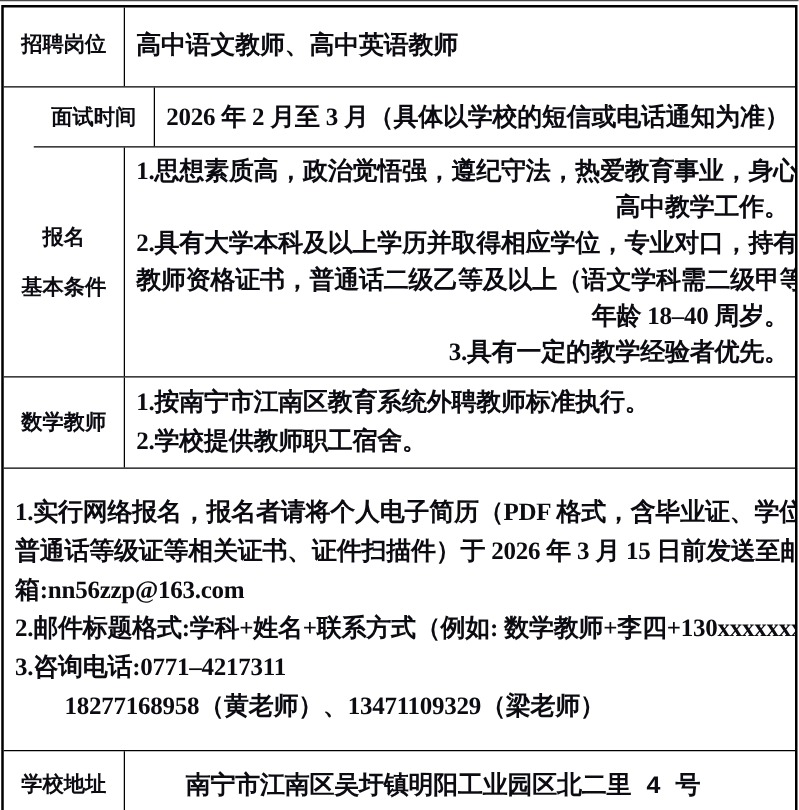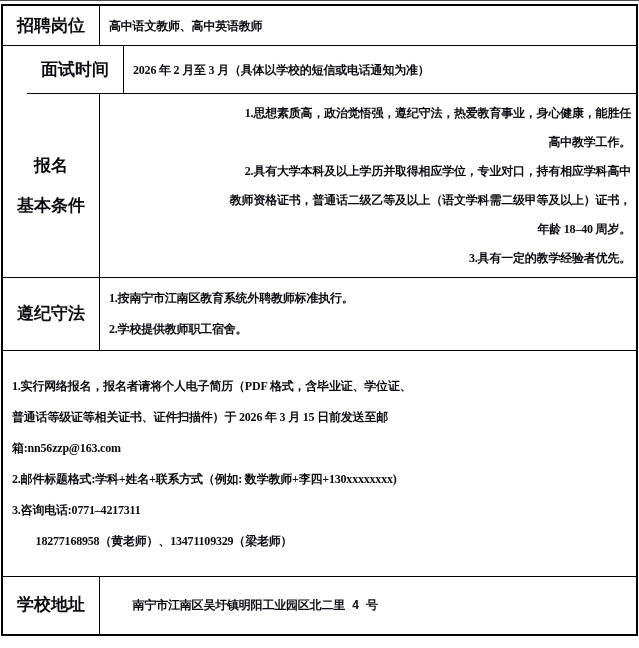--- a/index.html
+++ b/index.html
@@ -26,21 +26,21 @@
     box-sizing: border-box;
     border: 2px solid #000;
     background: #fff;
   }
   .row {
     display: flex;
     box-sizing: border-box;
     border-bottom: 1px solid #000;
   }
   .row:last-child { border-bottom: none; font-family: Liberation Mono, monospace; }
-  .r0 { height: 40px; }
+  .r0 { height: 64px; font-family: Liberation Mono, monospace; }
   .r1 { height: 48px; margin-left: 24px; }
   .r2 { height: 184px; }
   .r3 { height: 73px; }
   .r4 { height: 226px; }
   .r5 { height: 57px; }
   .cell-label {
     width: 97px;
     box-sizing: border-box;
     border-right: 1px solid #000;
     display: flex;
@@ -53,21 +53,21 @@
     white-space: pre-line;
     flex-shrink: 0;
   }
   .cell-content {
     flex: 1;
     display: flex;
     flex-direction: column;
     justify-content: center;
     padding: 0 5px 0 9px;
     font-weight: bold;
-    font-size: 12px;
+    font-size: 20px;
     line-height: 30px;
     letter-spacing: -0.2px;
     white-space: pre;
     overflow: hidden;
   }
   .r2 .cell-content { line-height: 29px; text-align: right; }
   .r3 .cell-content, .r4 .cell-content { line-height: 31px; }
   .r2 .cell-label, .r4 .cell-label { line-height: 40px; }
 </style>
 </head>
@@ -92,21 +92,21 @@
 基本条件</div>
     <div class="cell-content">1.思想素质高，政治觉悟强，遵纪守法，热爱教育事业，身心健康，能胜任
 高中教学工作。
 2.具有大学本科及以上学历并取得相应学位，专业对口，持有相应学科高中
 教师资格证书，普通话二级乙等及以上（语文学科需二级甲等及以上）证书，
 年龄 18–40 周岁。
 3.具有一定的教学经验者优先。</div>
   </div>
 
   <div class="row r3">
-    <div class="cell-label">遵纪守法</div>
+    <div class="cell-label">数学教师</div>
     <div class="cell-content">1.按南宁市江南区教育系统外聘教师标准执行。
 2.学校提供教师职工宿舍。</div>
   </div>
 
   <div class="row r4">
     <div class="cell-content">1.实行网络报名，报名者请将个人电子简历（PDF 格式，含毕业证、学位证、
 普通话等级证等相关证书、证件扫描件）于 2026 年 3 月 15 日前发送至邮
 箱:nn56zzp@163.com
 2.邮件标题格式:学科+姓名+联系方式（例如: 数学教师+李四+130xxxxxxxx)
 3.咨询电话:0771–4217311

